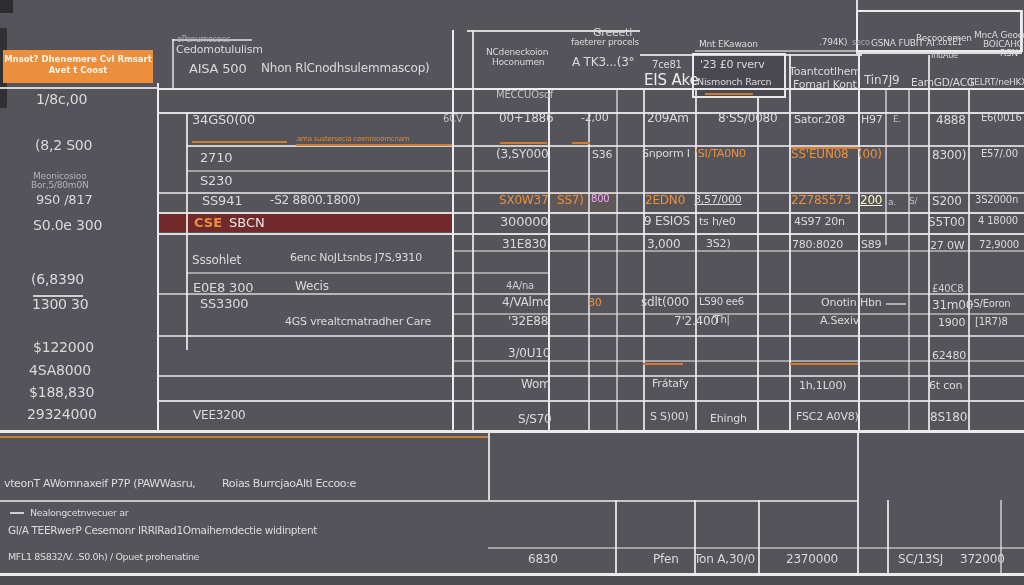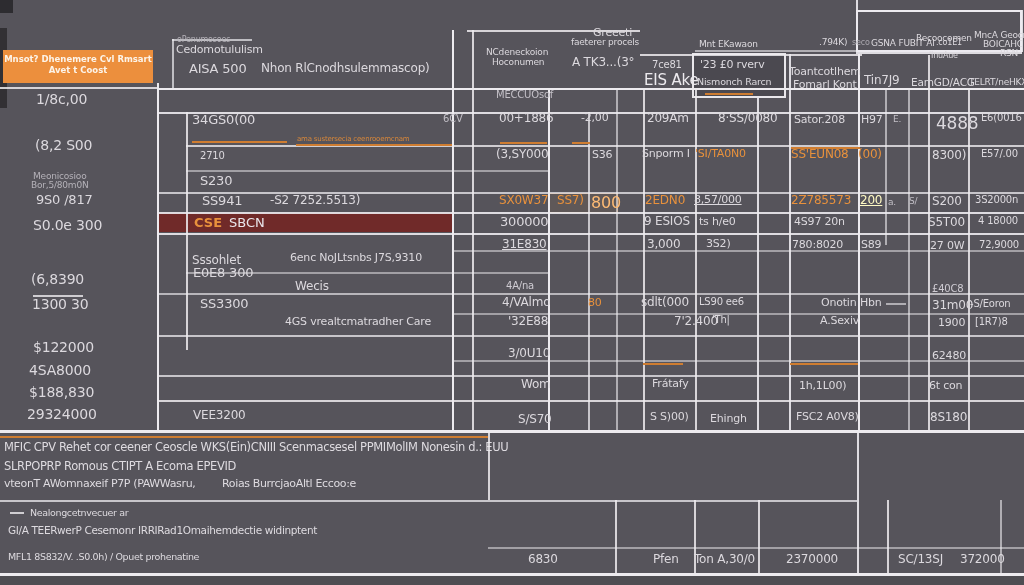--- a/index.html
+++ b/index.html
@@ -45,22 +45,20 @@
 
   <div id="tr-box"></div>
 
   <div id="red-band">
     <span class="w1">CSE</span>
     <span class="w2">SBCN</span>
   </div>
 
   <div id="hl-outline"></div>
 
-  <div class="ftxt" style="left:4px;top:440px;font-size:11.5px;">MFIC CPV Rehet cor ceener Ceoscle WKS(Ein)CNIII Scenmacsesel PPMIMolIM Nonesin d.: EUU</div>
-  <div class="ftxt" style="left:4px;top:459px;font-size:11.5px;">SLRPOPRP Romous CTIPT A Ecoma EPEVID</div>
   <div class="ftxt" style="left:4px;top:477px;font-size:11px;">vteonT AWomnaxeif P7P (PAWWasru,</div>
   <div class="ftxt" style="left:222px;top:477px;font-size:11px;">Roias BurrcjaoAltl Eccoo:e</div>
   <div class="ftxt" style="left:30px;top:507px;font-size:9.5px;">Nealongcetnvecuer ar</div>
   <div class="ftxt" style="left:8px;top:524px;font-size:10.5px;">GI/A TEERwerP Cesemonr IRRIRad1Omaihemdectie widinptent</div>
   <div class="ftxt" style="left:8px;top:551px;font-size:9.5px;">MFL1 8S832/V. .S0.0h) / Opuet prohenatine</div>
 
 <div class="line" style="left: 157px; top: 83px; width: 2px; height: 347px; opacity: 1;"></div>
     <div class="line" style="left: 172px; top: 39px; width: 2px; height: 49px; opacity: 0.7;"></div>
     <div class="line" style="left: 186px; top: 112px; width: 2px; height: 238px; opacity: 0.85;"></div>
     <div class="line" style="left: 452px; top: 30px; width: 2px; height: 400px; opacity: 1;"></div>
@@ -160,47 +158,47 @@
     <span class="lbl" style="left: 852px; top: 39px; font-size: 8px; color: rgb(169, 166, 173);">seco</span>
     <span class="lbl" style="left: 871px; top: 39px; font-size: 9px;">GSNA FUBIT AI</span>
     <span class="lbl" style="left: 916px; top: 34px; font-size: 9px;">Recoocomen</span>
     <span class="lbl" style="left: 936px; top: 39px; font-size: 8px;">.co1E1</span>
     <span class="lbl" style="left: 929px; top: 52px; font-size: 8px;">'InuAue</span>
     <span class="lbl" style="left: 974px; top: 31px; font-size: 9px;">MncA Geocm</span>
     <span class="lbl" style="left: 983px; top: 40px; font-size: 9px;">BOICAHC</span>
     <span class="lbl" style="left: 1000px; top: 49px; font-size: 9px;">RSN</span>
     <span class="lbl" style="left: 192px; top: 113px; font-size: 13px;">34GS0(00</span>
     <span class="lbl" style="left: 297px; top: 136px; font-size: 7px; color: rgb(216, 135, 58);">ama sustersecia ceenrooemcnam</span>
-    <span class="lbl" style="left: 200px; top: 151px; font-size: 10px;">2710</span>
+    <span class="lbl" style="left: 200px; top: 151px; font-size: 13px;">2710</span>
     <span class="lbl" style="left: 200px; top: 174px; font-size: 13px;">S230</span>
     <span class="lbl" style="left: 202px; top: 194px; font-size: 13px;">SS941</span>
-    <span class="lbl" style="left: 270px; top: 194px; font-size: 12px;">-S2 7252.5513)</span>
+    <span class="lbl" style="left: 270px; top: 194px; font-size: 12px;">-S2 8800.1800)</span>
     <span class="lbl" style="left: 192px; top: 254px; font-size: 12px;">Sssohlet</span>
     <span class="lbl" style="left: 290px; top: 252px; font-size: 11px;">6enc NoJLtsnbs J7S,9310</span>
-    <span class="lbl" style="left: 193px; top: 266px; font-size: 13px;">E0E8 300</span>
+    <span class="lbl" style="left: 193px; top: 281px; font-size: 13px;">E0E8 300</span>
     <span class="lbl" style="left: 295px; top: 280px; font-size: 12px;">Wecis</span>
     <span class="lbl" style="left: 200px; top: 297px; font-size: 13px;">SS3300</span>
     <span class="lbl" style="left: 285px; top: 316px; font-size: 11px;">4GS vrealtcmatradher Care</span>
     <span class="lbl" style="left: 193px; top: 409px; font-size: 12px;">VEE3200</span>
     <span class="lbl" style="left: 443px; top: 114px; font-size: 10px; color: rgb(194, 191, 198);">6CV</span>
     <span class="lbl" style="left: 499px; top: 112px; font-size: 12px;">00+1886</span>
     <span class="lbl" style="left: 496px; top: 148px; font-size: 12px;">(3,SY000</span>
     <span class="lbl" style="left: 499px; top: 194px; font-size: 12px; color: rgb(232, 145, 60);">SX0W37</span>
     <span class="lbl" style="left: 500px; top: 215px; font-size: 13px;">300000</span>
-    <span class="lbl" style="left: 502px; top: 238px; font-size: 12px; text-decoration: underline;">31E830</span>
+    <span class="lbl" style="left: 502px; top: 238px; font-size: 12px;">31E830</span>
     <span class="lbl" style="left: 506px; top: 281px; font-size: 10px; color: rgb(207, 204, 211);">4A/na</span>
     <span class="lbl" style="left: 502px; top: 296px; font-size: 12px;">4/VAlmo</span>
     <span class="lbl" style="left: 508px; top: 315px; font-size: 12px;">'32E88</span>
     <span class="lbl" style="left: 508px; top: 347px; font-size: 12px;">3/0U10</span>
     <span class="lbl" style="left: 521px; top: 378px; font-size: 12px;">Wom</span>
     <span class="lbl" style="left: 518px; top: 413px; font-size: 12px;">S/S70</span>
     <span class="lbl" style="left: 581px; top: 112px; font-size: 11px;">-2,00</span>
     <span class="lbl" style="left: 592px; top: 149px; font-size: 11px;">S36</span>
     <span class="lbl" style="left: 557px; top: 194px; font-size: 12px; color: rgb(232, 145, 60);">SS7)</span>
-    <span class="lbl" style="left: 591px; top: 194px; font-size: 16px; color: #fdba74;">800</span>
+    <span class="lbl" style="left: 591px; top: 194px; font-size: 10px; color: #f0abfc;">800</span>
     <span class="lbl" style="left: 588px; top: 297px; font-size: 11px; color: rgb(232, 145, 60);">80</span>
     <span class="lbl" style="left: 647px; top: 112px; font-size: 12px;">209Am</span>
     <span class="lbl" style="left: 642px; top: 148px; font-size: 11px;">Snporm I</span>
     <span class="lbl" style="left: 645px; top: 194px; font-size: 12px; color: rgb(232, 145, 60);">2EDN0</span>
     <span class="lbl" style="left: 644px; top: 215px; font-size: 12px;">9 ESIOS</span>
     <span class="lbl" style="left: 647px; top: 238px; font-size: 12px;">3,000</span>
     <span class="lbl" style="left: 641px; top: 296px; font-size: 12px;">sdlt(000</span>
     <span class="lbl" style="left: 646px; top: 315px; font-size: 12px; padding-left: 28px;">7'2.400</span>
     <span class="lbl" style="left: 652px; top: 378px; font-size: 11px;">Frátafy</span>
     <span class="lbl" style="left: 650px; top: 411px; font-size: 11px;">S S)00)</span>
@@ -222,21 +220,21 @@
     <span class="lbl" style="left: 799px; top: 380px; font-size: 11px;">1h,1L00)</span>
     <span class="lbl" style="left: 796px; top: 411px; font-size: 11px;">FSC2 A0V8)</span>
     <span class="lbl" style="left: 861px; top: 114px; font-size: 11px;">H97</span>
     <span class="lbl" style="left: 858px; top: 148px; font-size: 12px; color: rgb(232, 145, 60);">(00)</span>
     <span class="lbl" style="left: 860px; top: 194px; font-size: 12px; color: #fef9c3; text-decoration: underline;">200</span>
     <span class="lbl" style="left: 861px; top: 239px; font-size: 11px;">S89</span>
     <span class="lbl" style="left: 860px; top: 297px; font-size: 11px;">Hbn</span>
     <span class="lbl" style="left: 893px; top: 115px; font-size: 9px; color: rgb(194, 191, 198);">E.</span>
     <span class="lbl" style="left: 888px; top: 198px; font-size: 9px; color: rgb(194, 191, 198);">a.</span>
     <span class="lbl" style="left: 909px; top: 197px; font-size: 9px; color: rgb(194, 191, 198);">S/</span>
-    <span class="lbl" style="left: 936px; top: 114px; font-size: 17px; text-align: right;">4888</span>
+    <span class="lbl" style="left: 936px; top: 114px; font-size: 12px; text-align: right;">4888</span>
     <span class="lbl" style="left: 932px; top: 149px; font-size: 12px;">8300)</span>
     <span class="lbl" style="left: 932px; top: 195px; font-size: 12px;">S200</span>
     <span class="lbl" style="left: 928px; top: 216px; font-size: 12px;">S5T00</span>
     <span class="lbl" style="left: 930px; top: 240px; font-size: 11px;">27 0W</span>
     <span class="lbl" style="left: 932px; top: 284px; font-size: 10px; color: rgb(207, 204, 211);">£40C8</span>
     <span class="lbl" style="left: 932px; top: 299px; font-size: 12px;">31m00</span>
     <span class="lbl" style="left: 938px; top: 317px; font-size: 11px;">1900</span>
     <span class="lbl" style="left: 932px; top: 350px; font-size: 11px;">62480</span>
     <span class="lbl" style="left: 929px; top: 380px; font-size: 11px;">6t con</span>
     <span class="lbl" style="left: 930px; top: 411px; font-size: 12px;">8S180</span>

